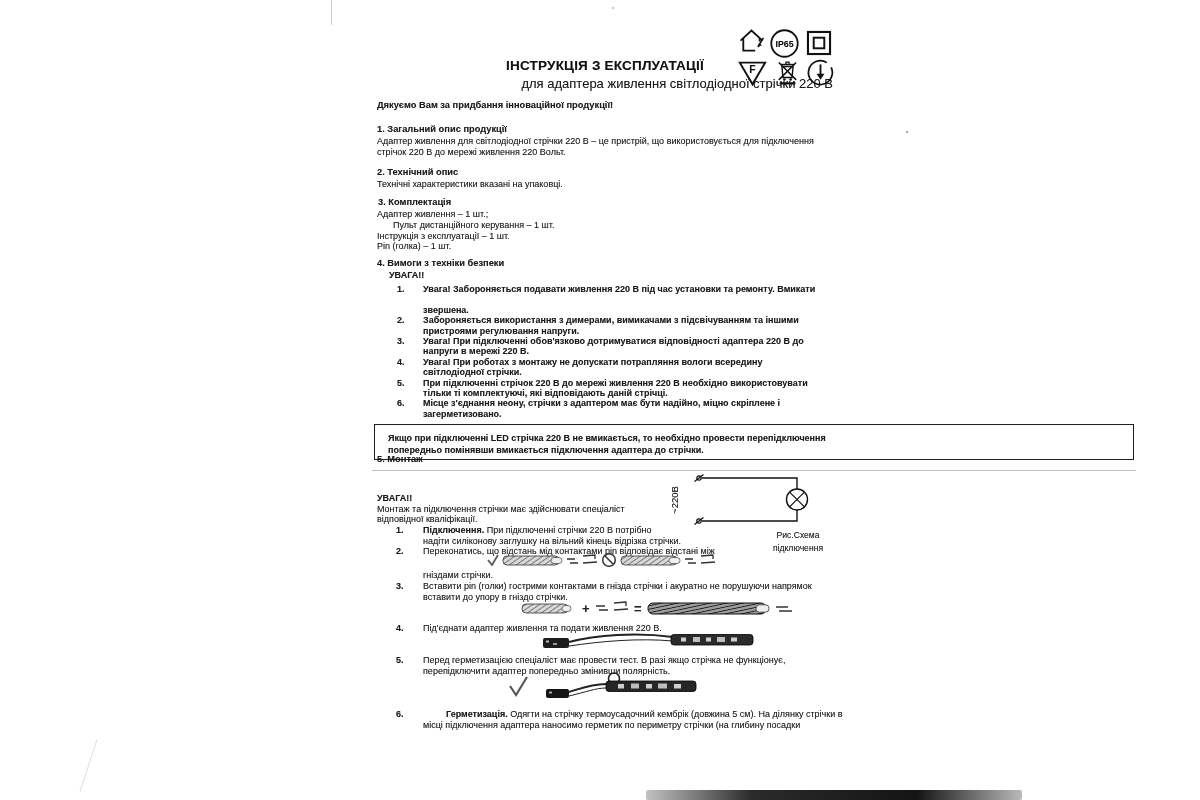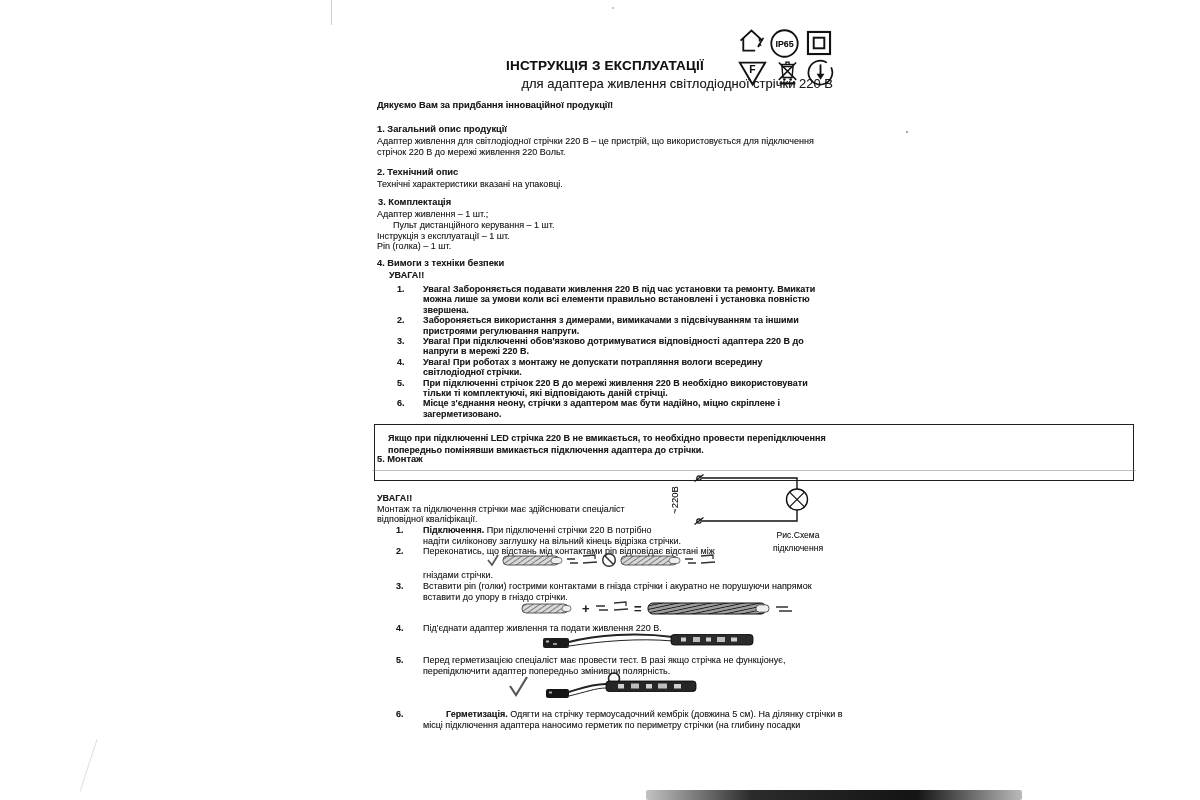--- a/index.html
+++ b/index.html
@@ -94,21 +94,20 @@
   <div class="abs t" style="left:377px;top:209px;">Адаптер живлення – 1 шт.;</div>
   <div class="abs t" style="left:377px;top:219.8px;margin-left:16px;">Пульт дистанційного керування – 1 шт.</div>
   <div class="abs t" style="left:377px;top:230.6px;">Інструкція з експлуатації – 1 шт.</div>
   <div class="abs t" style="left:377px;top:241.4px;">Pin (голка) – 1 шт.</div>
 
   <div class="abs h" style="left:377px;top:257.5px;">4. Вимоги з техніки безпеки</div>
   <div class="abs t b" style="left:389px;top:269.5px;">УВАГА!!</div>
 
   <div class="abs t b" style="left:397px;top:284px;">1.</div>
   <div class="abs t b" style="left:423px;top:284px;">Увага! Забороняється подавати живлення 220 В під час установки та ремонту. Вмикати</div>
-  <div class="abs t b" style="left:423px;top:294.4px;">можна лише за умови коли всі елементи правильно встановлені і установка повністю</div>
   <div class="abs t b" style="left:423px;top:304.8px;">звершена.</div>
 
   <div class="abs t b" style="left:397px;top:315.2px;">2.</div>
   <div class="abs t b" style="left:423px;top:315.2px;">Забороняється використання з димерами, вимикачами з підсвічуванням та іншими</div>
   <div class="abs t b" style="left:423px;top:325.6px;">пристроями регулювання напруги.</div>
 
   <div class="abs t b" style="left:397px;top:336px;">3.</div>
   <div class="abs t b" style="left:423px;top:336px;">Увага! При підключенні обов'язково дотримуватися відповідності адаптера 220 В до</div>
   <div class="abs t b" style="left:423px;top:346.4px;">напруги в мережі 220 В.</div>
 
@@ -117,21 +116,21 @@
   <div class="abs t b" style="left:423px;top:367.2px;">світлодіодної стрічки.</div>
 
   <div class="abs t b" style="left:397px;top:377.6px;">5.</div>
   <div class="abs t b" style="left:423px;top:377.6px;">При підключенні стрічок 220 В до мережі живлення 220 В необхідно використовувати</div>
   <div class="abs t b" style="left:423px;top:388px;">тільки ті комплектуючі, які відповідають даній стрічці.</div>
 
   <div class="abs t b" style="left:397px;top:398.4px;">6.</div>
   <div class="abs t b" style="left:423px;top:398.4px;">Місце з'єднання неону, стрічки з адаптером має бути надійно, міцно скріплене і</div>
   <div class="abs t b" style="left:423px;top:408.8px;">загерметизовано.</div>
 
-  <div class="abs warnbox" style="left:374px;top:424px;width:760px;height:57px;">
+  <div class="abs warnbox" style="left:374px;top:424px;width:760px;height:36px;">
     <div class="t">Якщо при підключенні LED стрічка 220 В не вмикається, то необхідно провести перепідключення</div>
     <div class="t">попередньо помінявши вмикається підключення адаптера до стрічки.</div>
   </div>
   <div class="abs rule" style="left:372px;top:470px;width:764px;"></div>
 
   <div class="abs h" style="left:377px;top:454px;">5. Монтаж</div>
   <div class="abs t b" style="left:377px;top:493px;">УВАГА!!</div>
   <div class="abs t" style="left:377px;top:503.5px;">Монтаж та підключення стрічки має здійснювати спеціаліст</div>
   <div class="abs t" style="left:377px;top:514px;">відповідної кваліфікації.</div>
 

